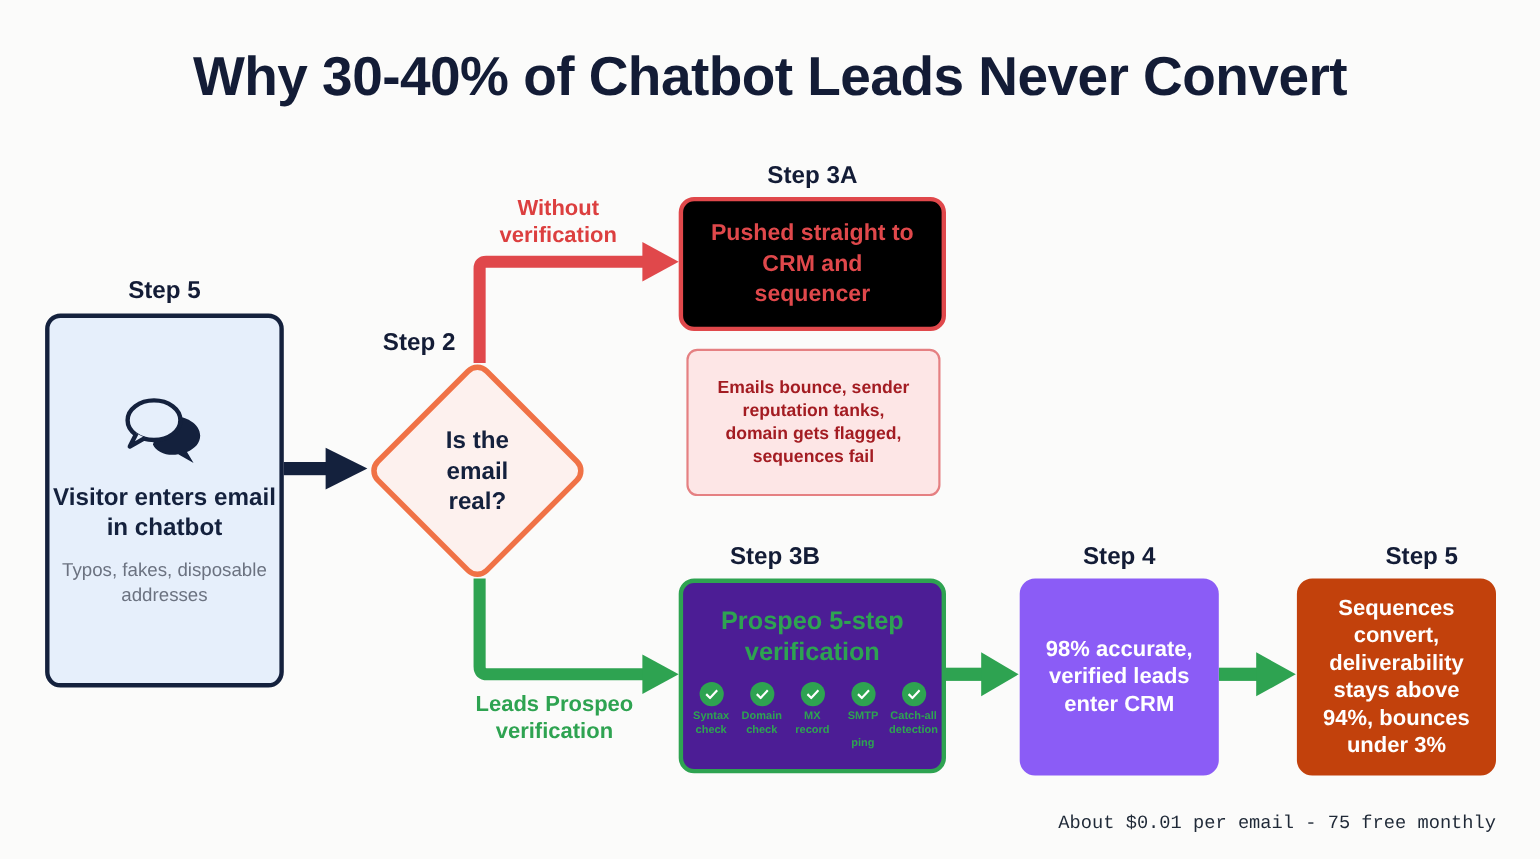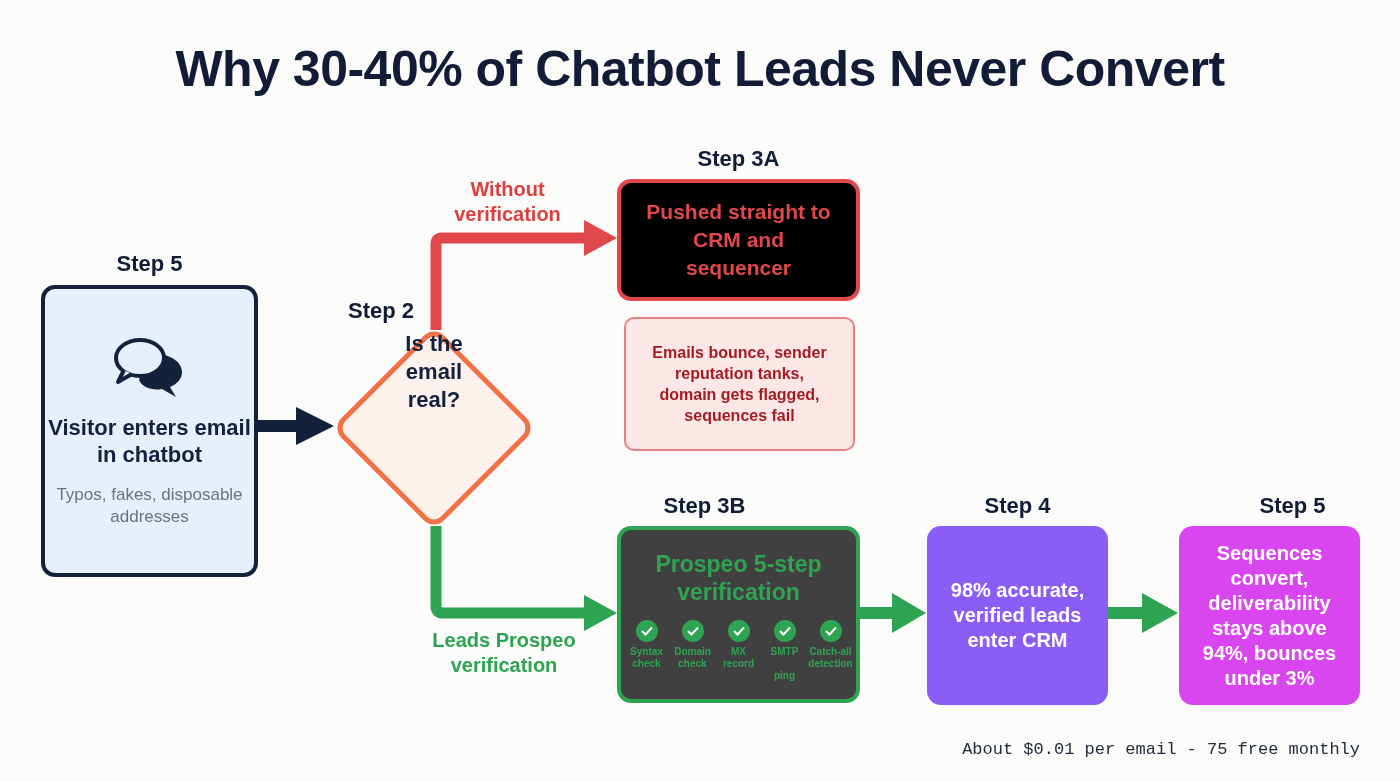--- a/index.html
+++ b/index.html
@@ -11,43 +11,43 @@
   }
   .abs { position:absolute; }
   .title {
     left:0; top:40px; width:1400px; text-align:center;
     font-size:50px; font-weight:700; color:#131c36; letter-spacing:-0.5px;
   }
   .step-label { font-size:22px; font-weight:700; color:#131c36; text-align:center; }
   .box { box-sizing:border-box; border-radius:14px; display:flex; flex-direction:column; align-items:center; justify-content:center; text-align:center; }
 
   
-  .box1 { left:41px; top:285px; width:217px; height:292px; background:#e6effb; border:4px solid #14213d; }
+  .box1 { left:41px; top:285px; width:217px; height:340px; background:#e6effb; border:4px solid #14213d; }
   .box1 .main { font-size:22px; font-weight:700; color:#14213d; line-height:27px; margin-top:14px; }
   .box1 .sub { font-size:17px; color:#6b7280; line-height:22px; margin-top:16px; }
-  .diamond-text { left:336px; top:330px; width:196px; height:196px; display:flex; align-items:flex-start; justify-content:center; text-align:center; font-size:22px; font-weight:700; color:#14213d; line-height:28px; }
+  .diamond-text { left:336px; top:330px; width:196px; height:196px; display:flex; align-items:center; justify-content:center; text-align:center; font-size:22px; font-weight:700; color:#14213d; line-height:28px; }
 
   .red-label { color:#dc3f3f; font-weight:700; font-size:20px; text-align:center; line-height:25px; }
   .green-label { color:#2ea351; font-weight:700; font-size:20px; text-align:center; line-height:25px; }
 
   .box3a { left:617px; top:179px; width:243px; height:122px; background:#000000; border:4px solid #e0484b; }
   .box3a .main { font-size:21px; font-weight:700; color:#e0484b; line-height:28px; }
 
   .box-warn { left:624px; top:317px; width:231px; height:134px; background:#fde6e6; border:2px solid #e58082; border-radius:10px; }
   .box-warn .main { font-size:16px; font-weight:700; color:#a31c22; line-height:21px; }
 
-  .box3b { left:617px; top:526px; width:243px; height:177px; background:#404040; border:4px solid #2ea351; justify-content:flex-start; padding-top:20px; }
+  .box3b { left:617px; top:526px; width:243px; height:177px; background:#4c1d95; border:4px solid #2ea351; justify-content:flex-start; padding-top:20px; }
   .box3b .main { font-size:23px; font-weight:700; color:#2ea351; line-height:28px; }
   .checks { display:flex; justify-content:center; gap:4px; margin-top:14px; }
   .check { width:42px; display:flex; flex-direction:column; align-items:center; }
   .check-circle { width:22px; height:22px; border-radius:50%; background:#2ea351; display:flex; align-items:center; justify-content:center; }
   .check-label { font-size:10px; font-weight:700; color:#2ea351; line-height:12px; margin-top:4px; white-space:nowrap; }
 
   .box4 { left:927px; top:526px; width:181px; height:179px; background:#8b5cf6; border-radius:14px; }
-  .box5 { left:1179px; top:526px; width:181px; height:179px; background:#d946ef; border-radius:14px; }
+  .box5 { left:1179px; top:526px; width:181px; height:179px; background:#c2410c; border-radius:14px; }
   .box4 .main, .box5 .main { font-size:20px; font-weight:700; color:#ffffff; line-height:25px; }
 
   .footer { right:40px; top:740px; font-size:17px; color:#1f2937;font-family:Liberation Mono, monospace; }
 </style>
 </head>
 <body>
 
 <div class="abs title">Why 30-40% of Chatbot Leads Never Convert</div>
 
 <svg class="abs" style="left:0;top:0;" width="1400" height="781">

